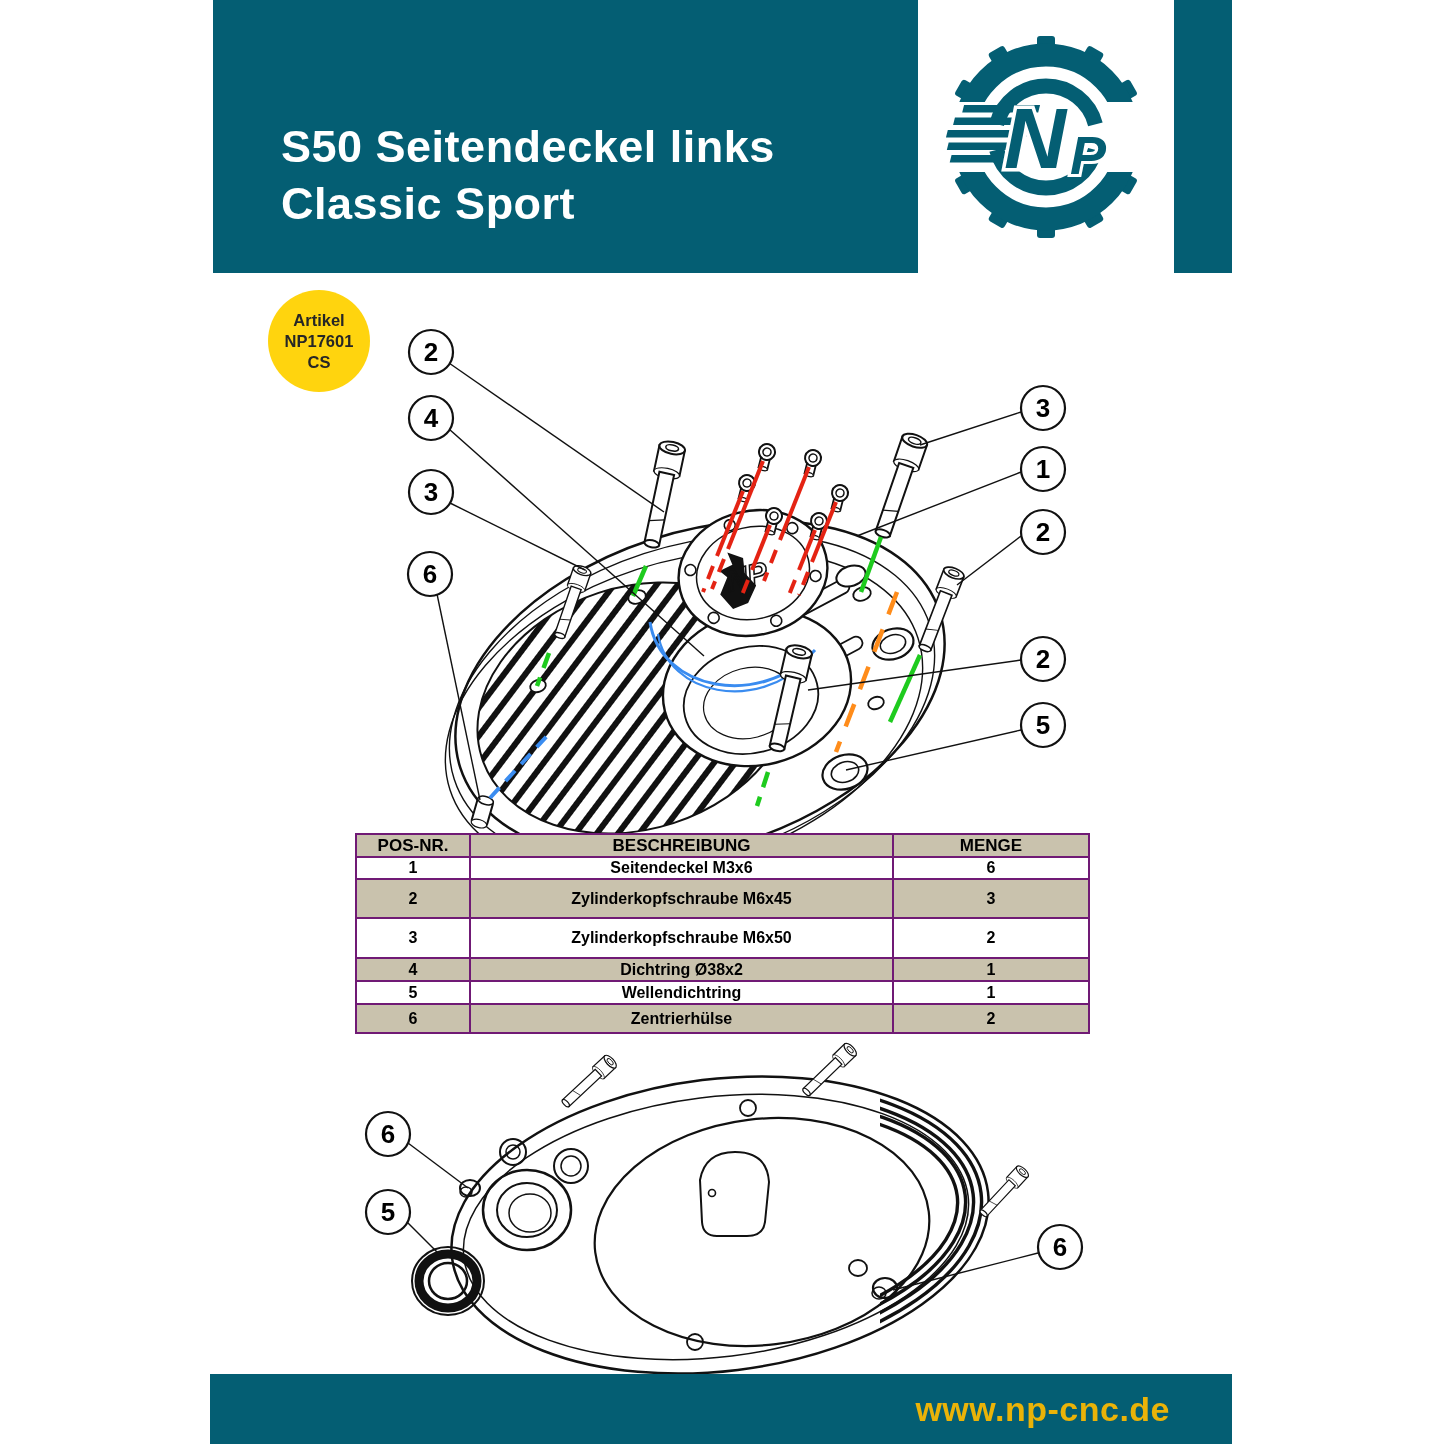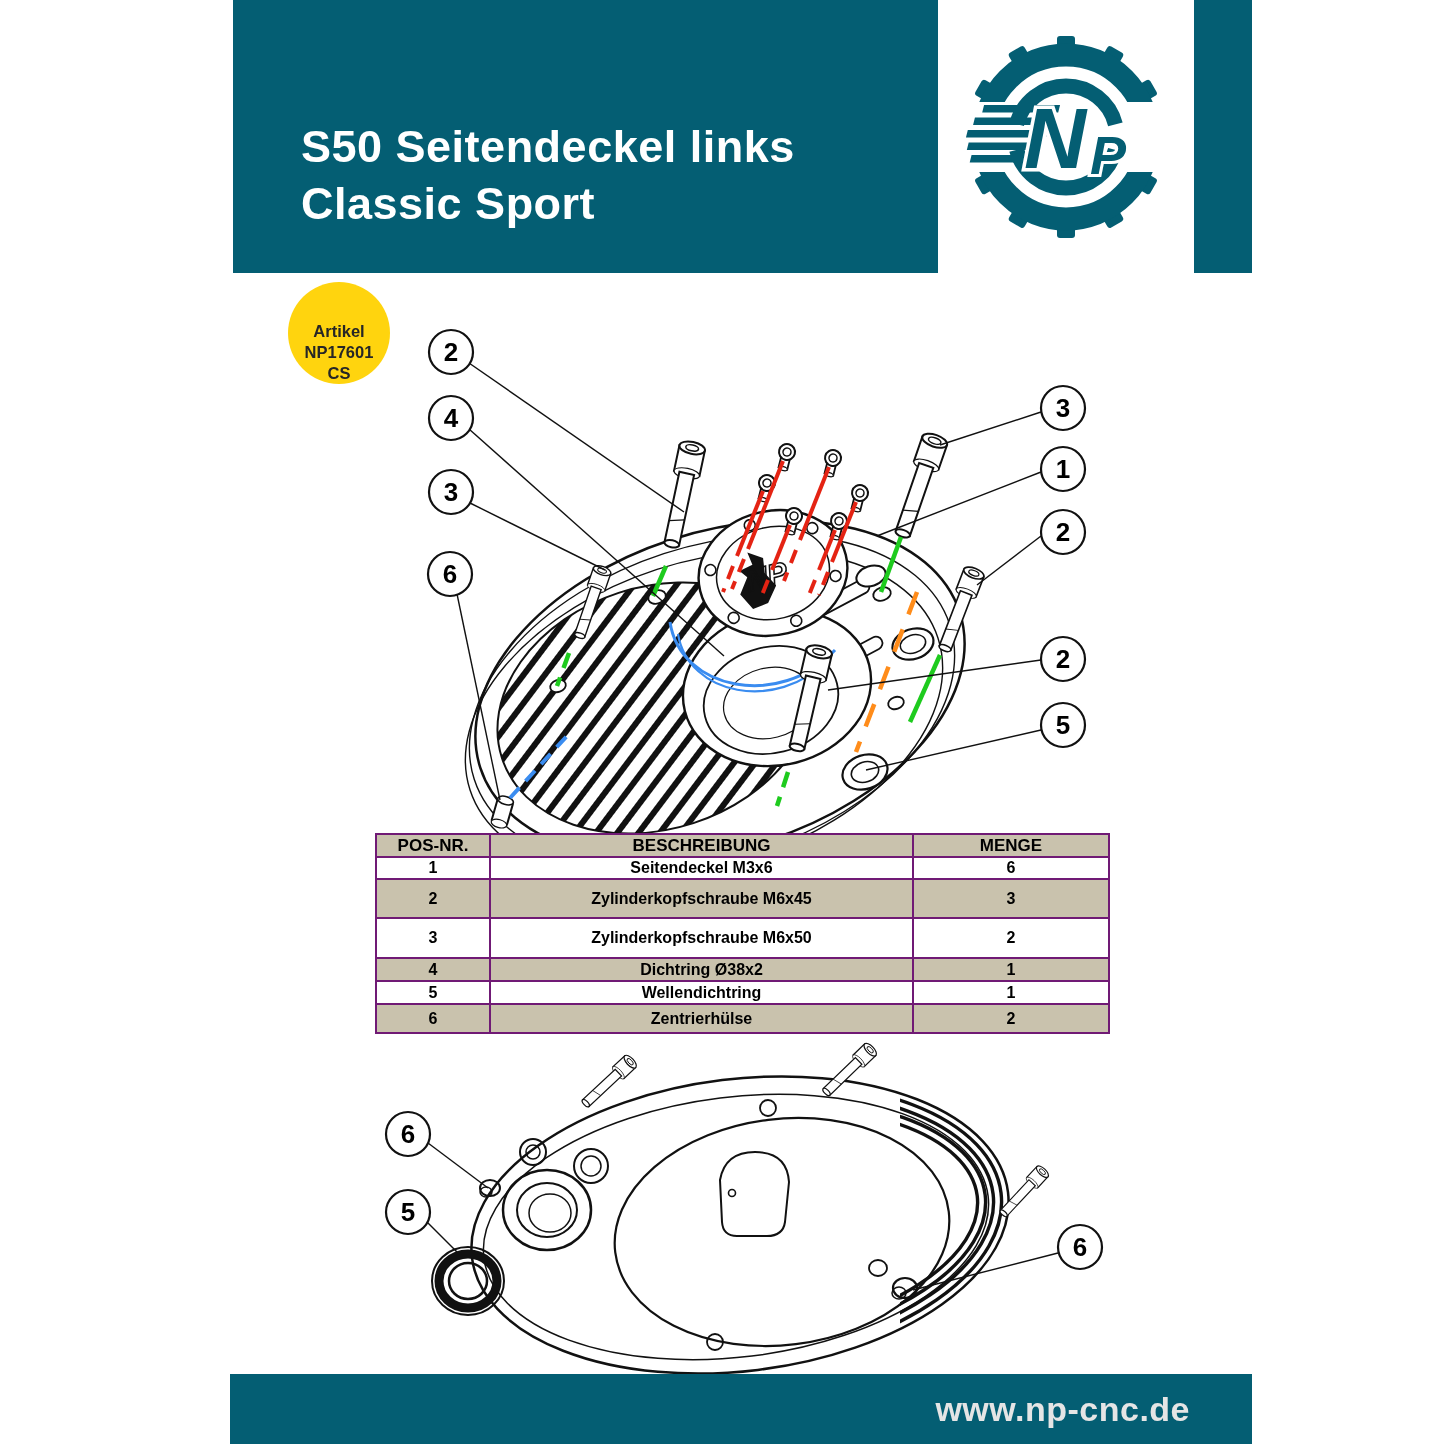--- a/index.html
+++ b/index.html
@@ -1,38 +1,38 @@
 <!DOCTYPE html>
 <html><head>
 <meta charset="utf-8">
 <style>
   html,body{margin:0;padding:0;background:#ffffff;}
   .page{position:relative;width:1361px;height:1445px;background:#ffffff;
-        font-family:"Liberation Sans",sans-serif;overflow:hidden;margin-left:20px;}
+        font-family:"Liberation Sans",sans-serif;overflow:hidden;}
   
   .header-bar{position:absolute;left:213px;top:0;width:705px;height:273px;background:#045e73;}
   .header-title{position:absolute;left:68px;top:118px;color:#ffffff;font-weight:bold;
         font-size:45px;line-height:57px;letter-spacing:0.5px;white-space:nowrap;}
   .logo-box{position:absolute;left:918px;top:0;width:256px;height:273px;background:#ffffff;}
   .accent-strip{position:absolute;left:1174px;top:0;width:58px;height:273px;background:#045e73;}
   
-  .badge{position:absolute;left:268px;top:282px;width:102px;height:102px;border-radius:51px;
-        background:#ffd40e;display:flex;flex-direction:column;align-items:center;justify-content:flex-end;
+  .badge{position:absolute;left:268px;top:290px;width:102px;height:102px;border-radius:51px;
+        background:#ffd40e;display:flex;flex-direction:column;align-items:center;justify-content:center;
         color:#262626;font-weight:bold;font-size:16.5px;line-height:21px;text-align:center;}
   
   .parts-table{position:absolute;left:355px;top:833px;border-collapse:collapse;table-layout:fixed;}
   .parts-table td,.parts-table th{border:2px solid #701a75;font-weight:bold;color:#000;
         text-align:center;vertical-align:middle;padding:0;}
   .parts-table th{font-size:17px;background:#c9c2ad;}
   .parts-table td{font-size:16px;background:#ffffff;}
   .parts-table tr.tan td{background:#c9c2ad;}
   
   .footer-bar{position:absolute;left:210px;top:1374px;width:1022px;height:70px;background:#045e73;
         display:flex;align-items:center;justify-content:flex-end;}
-  .footer-url{color:#e5e5e5;font-weight:bold;font-size:34px;padding-right:62px;letter-spacing:0.5px;}
+  .footer-url{color:#eab308;font-weight:bold;font-size:34px;padding-right:62px;letter-spacing:0.5px;}
   svg{position:absolute;}
   svg text.co{font-family:"Liberation Sans",sans-serif;font-weight:bold;font-size:26px;fill:#000;}
   svg text.plate-np{font-family:"Liberation Sans",sans-serif;font-weight:bold;font-style:italic;
         font-size:30px;fill:none;stroke:#111;stroke-width:1.6px;}
 </style>
 </head>
 <body>
 
 <div class="page">
 

